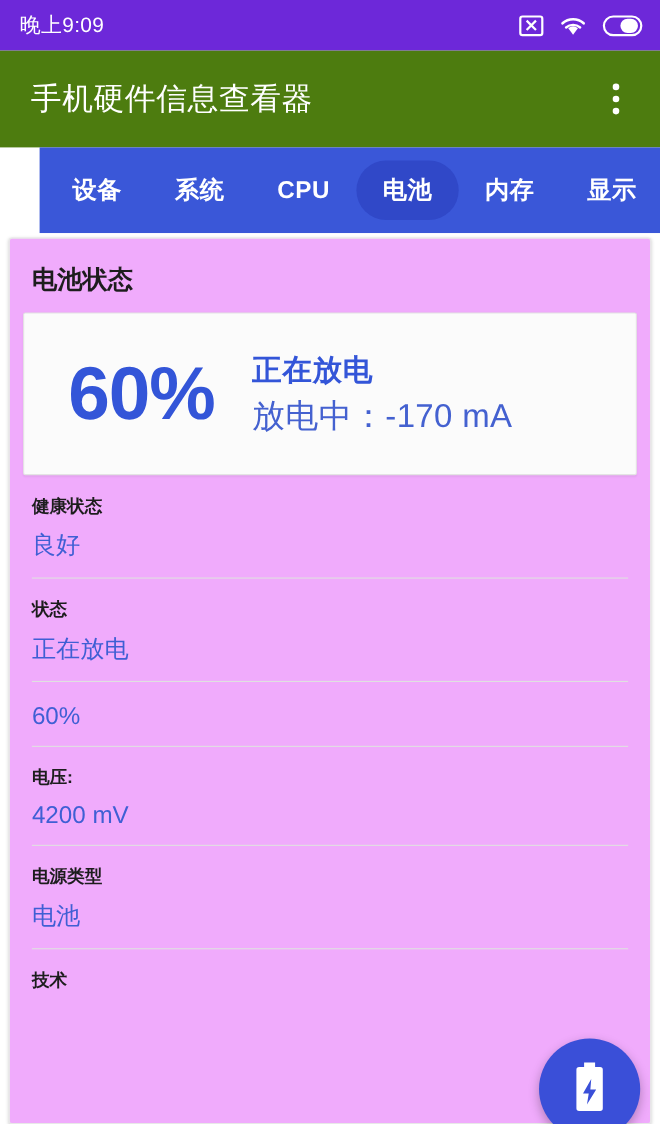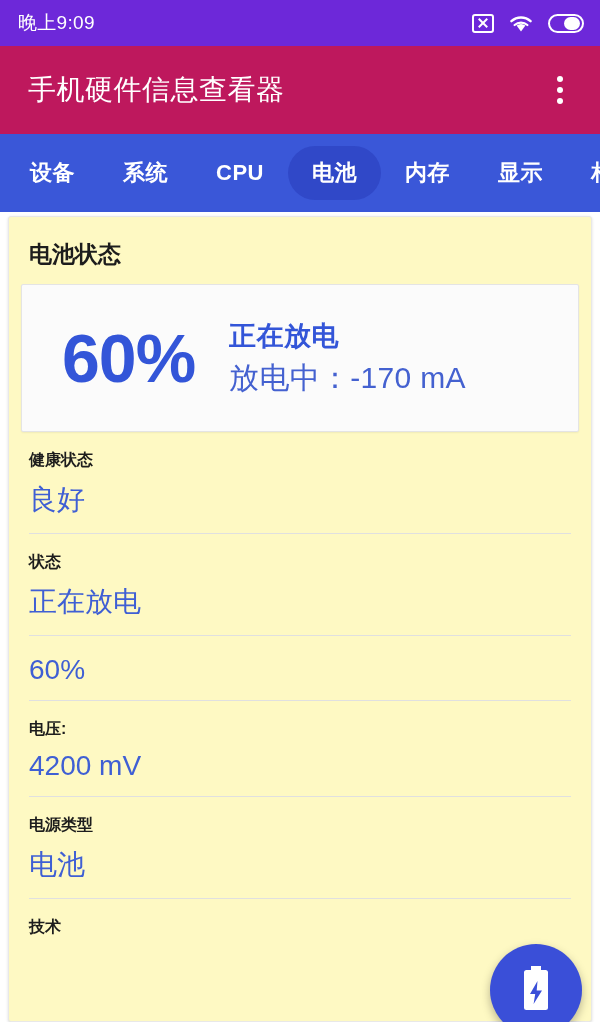--- a/index.html
+++ b/index.html
@@ -71,21 +71,21 @@
     height: 13px;
     width: 16px;
     background: #ffffff;
     border-radius: 8px;
     margin-right: 1px;
   }
 
   
   .app-bar {
     height: 88px;
-    background: #be185d;
+    background: #4d7c0f;
     display: flex;
     align-items: center;
     justify-content: space-between;
     padding: 0 22px 0 28px;
     box-sizing: border-box;
   }
   .app-title {
     color: #ffffff;
     font-size: 28px;
     letter-spacing: .5px;
@@ -109,20 +109,21 @@
   
   .tab-bar {
     height: 78px;
     background: #3a57d8;
     display: flex;
     align-items: center;
     overflow: hidden;
     position: relative;
     padding-left: 6px;
     box-sizing: border-box;
+    margin-left: 36px;
   }
   .tab {
     color: #ffffff;
     font-size: 22px;
     font-weight: bold;
     letter-spacing: .5px;
     padding: 12px 24px;
     border-radius: 28px;
     white-space: nowrap;
     flex: 0 0 auto;
@@ -135,21 +136,21 @@
   
   .content {
     height: calc(1022px - 46px - 88px - 78px);
     background: #ffffff;
     padding: 4px 8px 0 8px;
     box-sizing: border-box;
     position: relative;
     overflow: hidden;
   }
   .outer-card {
-    background: #fef9c3;
+    background: #f0abfc;
     border: 1px solid #e8e8e8;
     border-radius: 3px;
     box-shadow: 0 1px 3px rgba(0,0,0,.14);
     height: 100%;
     box-sizing: border-box;
     padding: 0 12px;
     overflow: hidden;
   }
 
   .section-title {
@@ -203,21 +204,21 @@
     border-bottom: 1px solid #e0e0e0;
   }
   .row:last-child { border-bottom: none; }
   .row-label {
     font-size: 16px;
     font-weight: bold;
     color: #1d1d1d;
     margin-bottom: 10px;
   }
   .row-value {
-    font-size: 28px;
+    font-size: 22px;
     color: #3f5fd4;
   }
 
   
   .fab {
     position: absolute;
     right: 18px;
     bottom: -14px;
     width: 92px;
     height: 92px;

